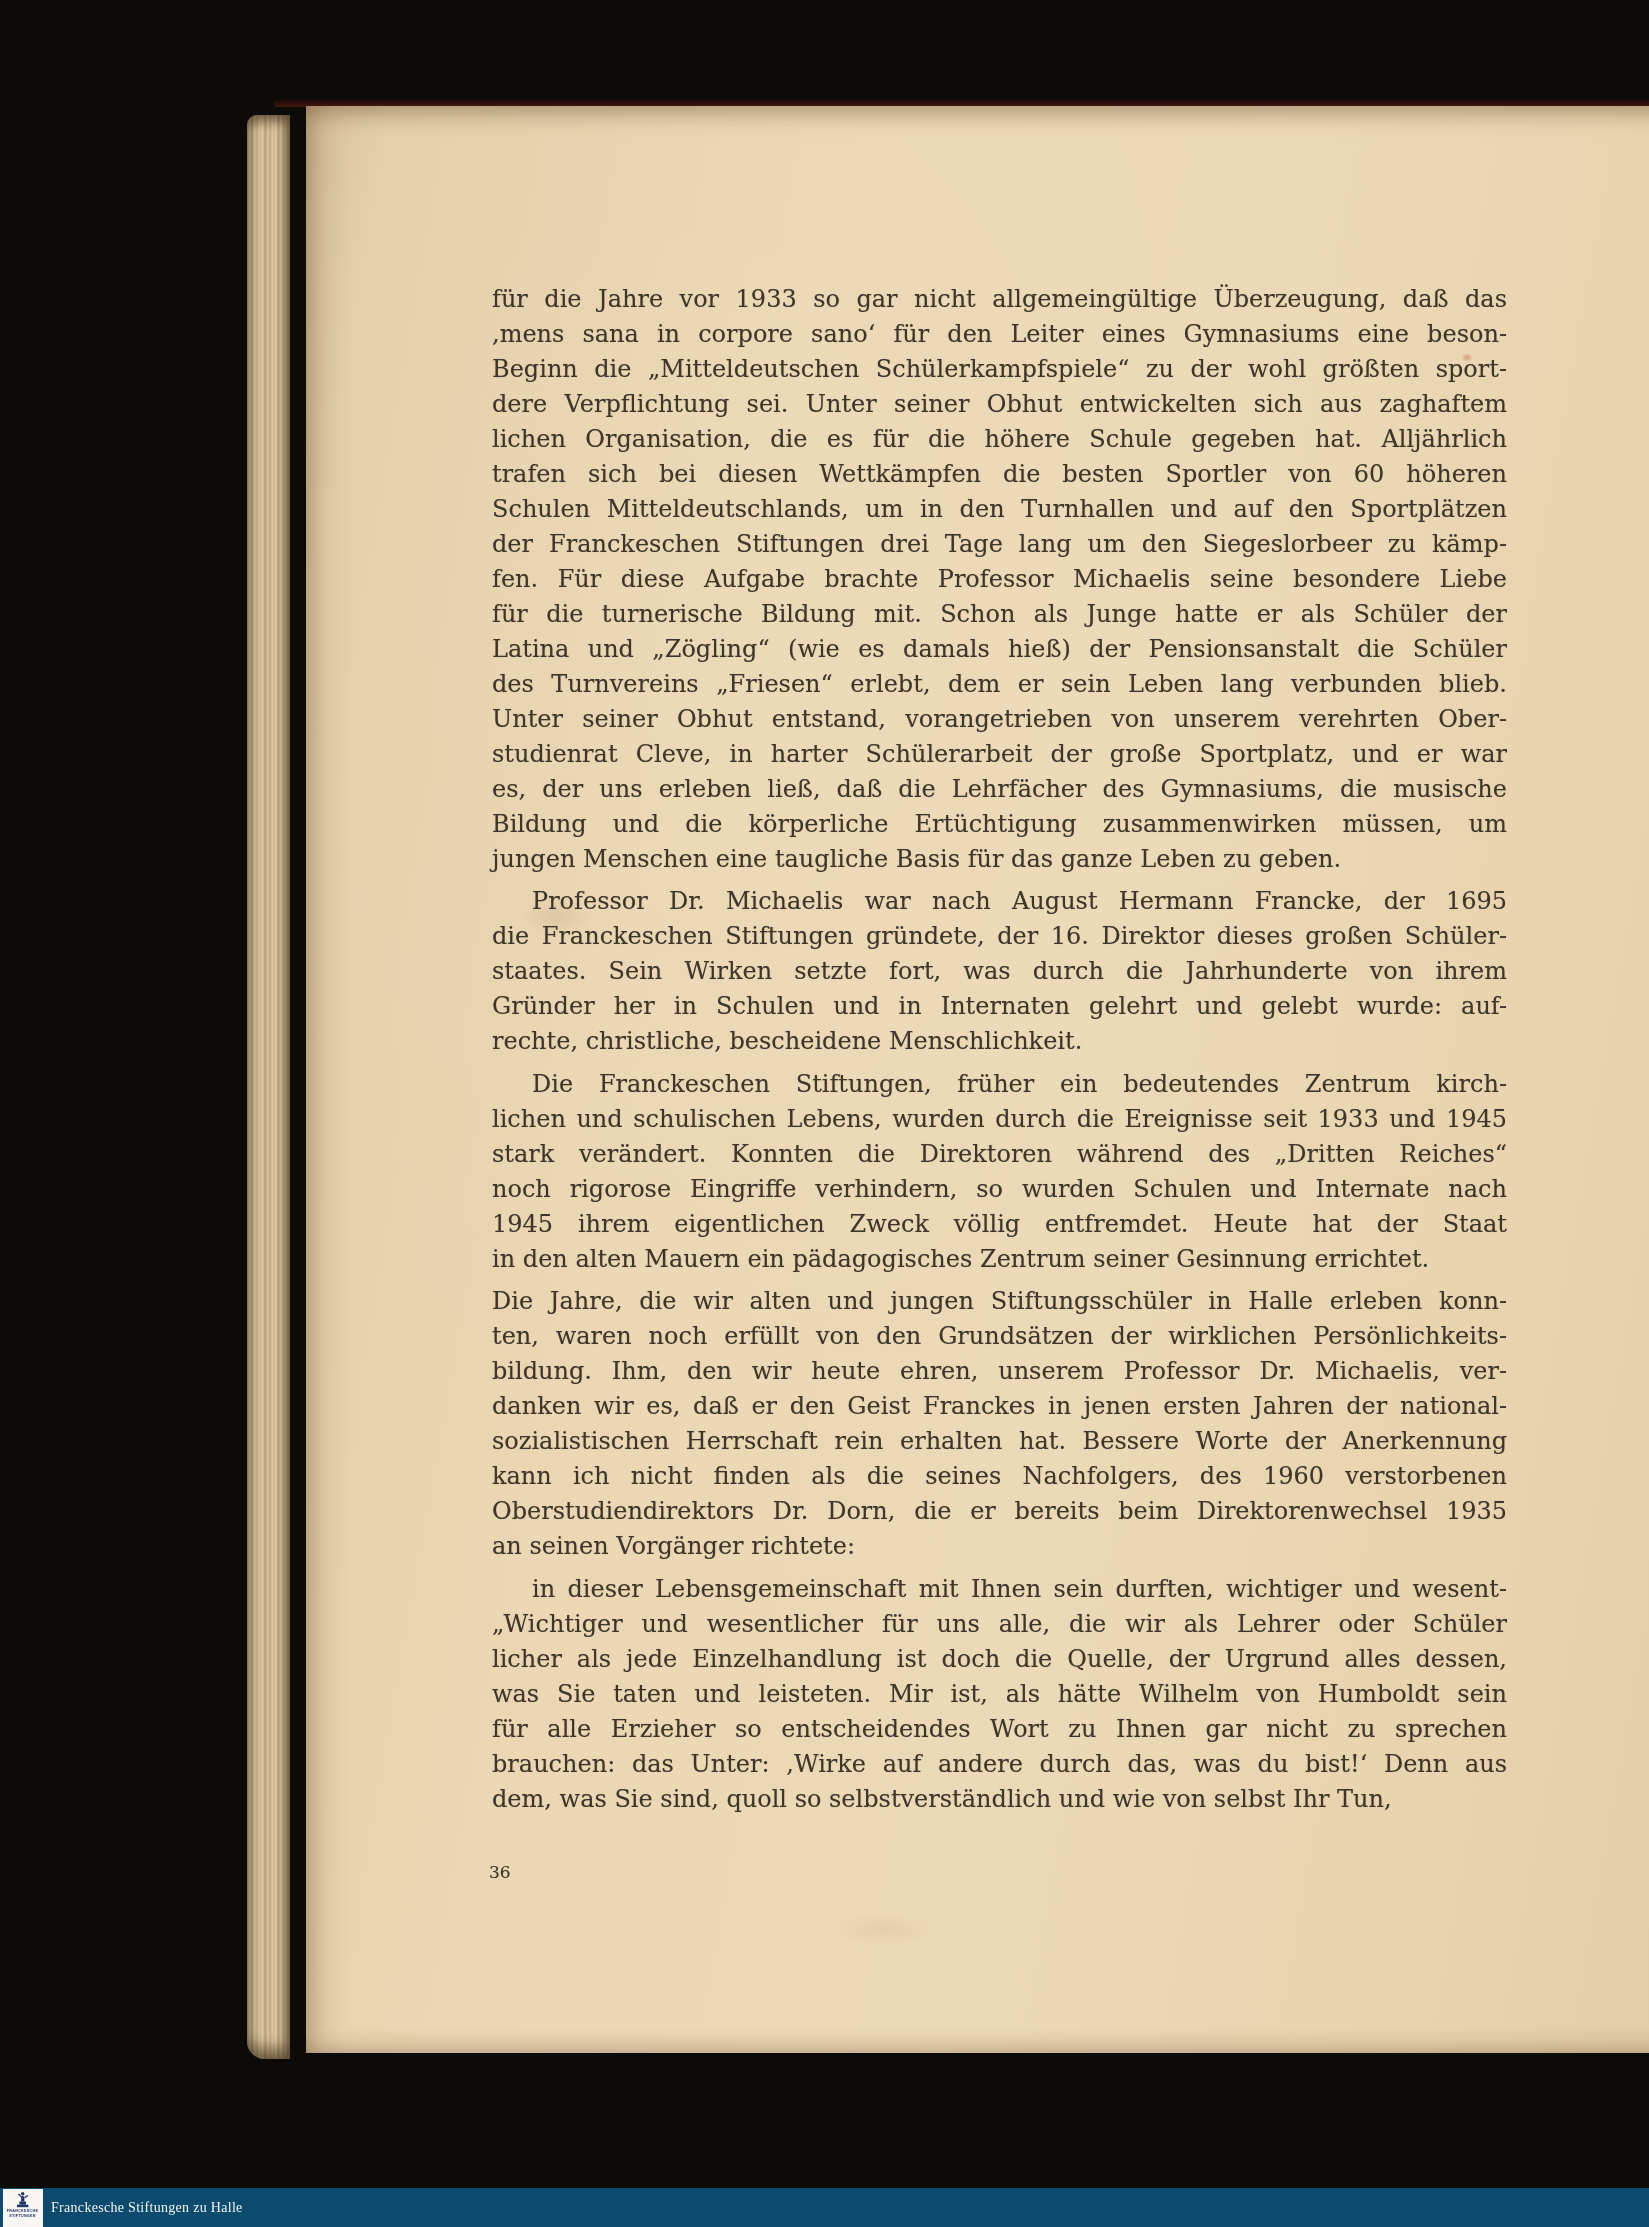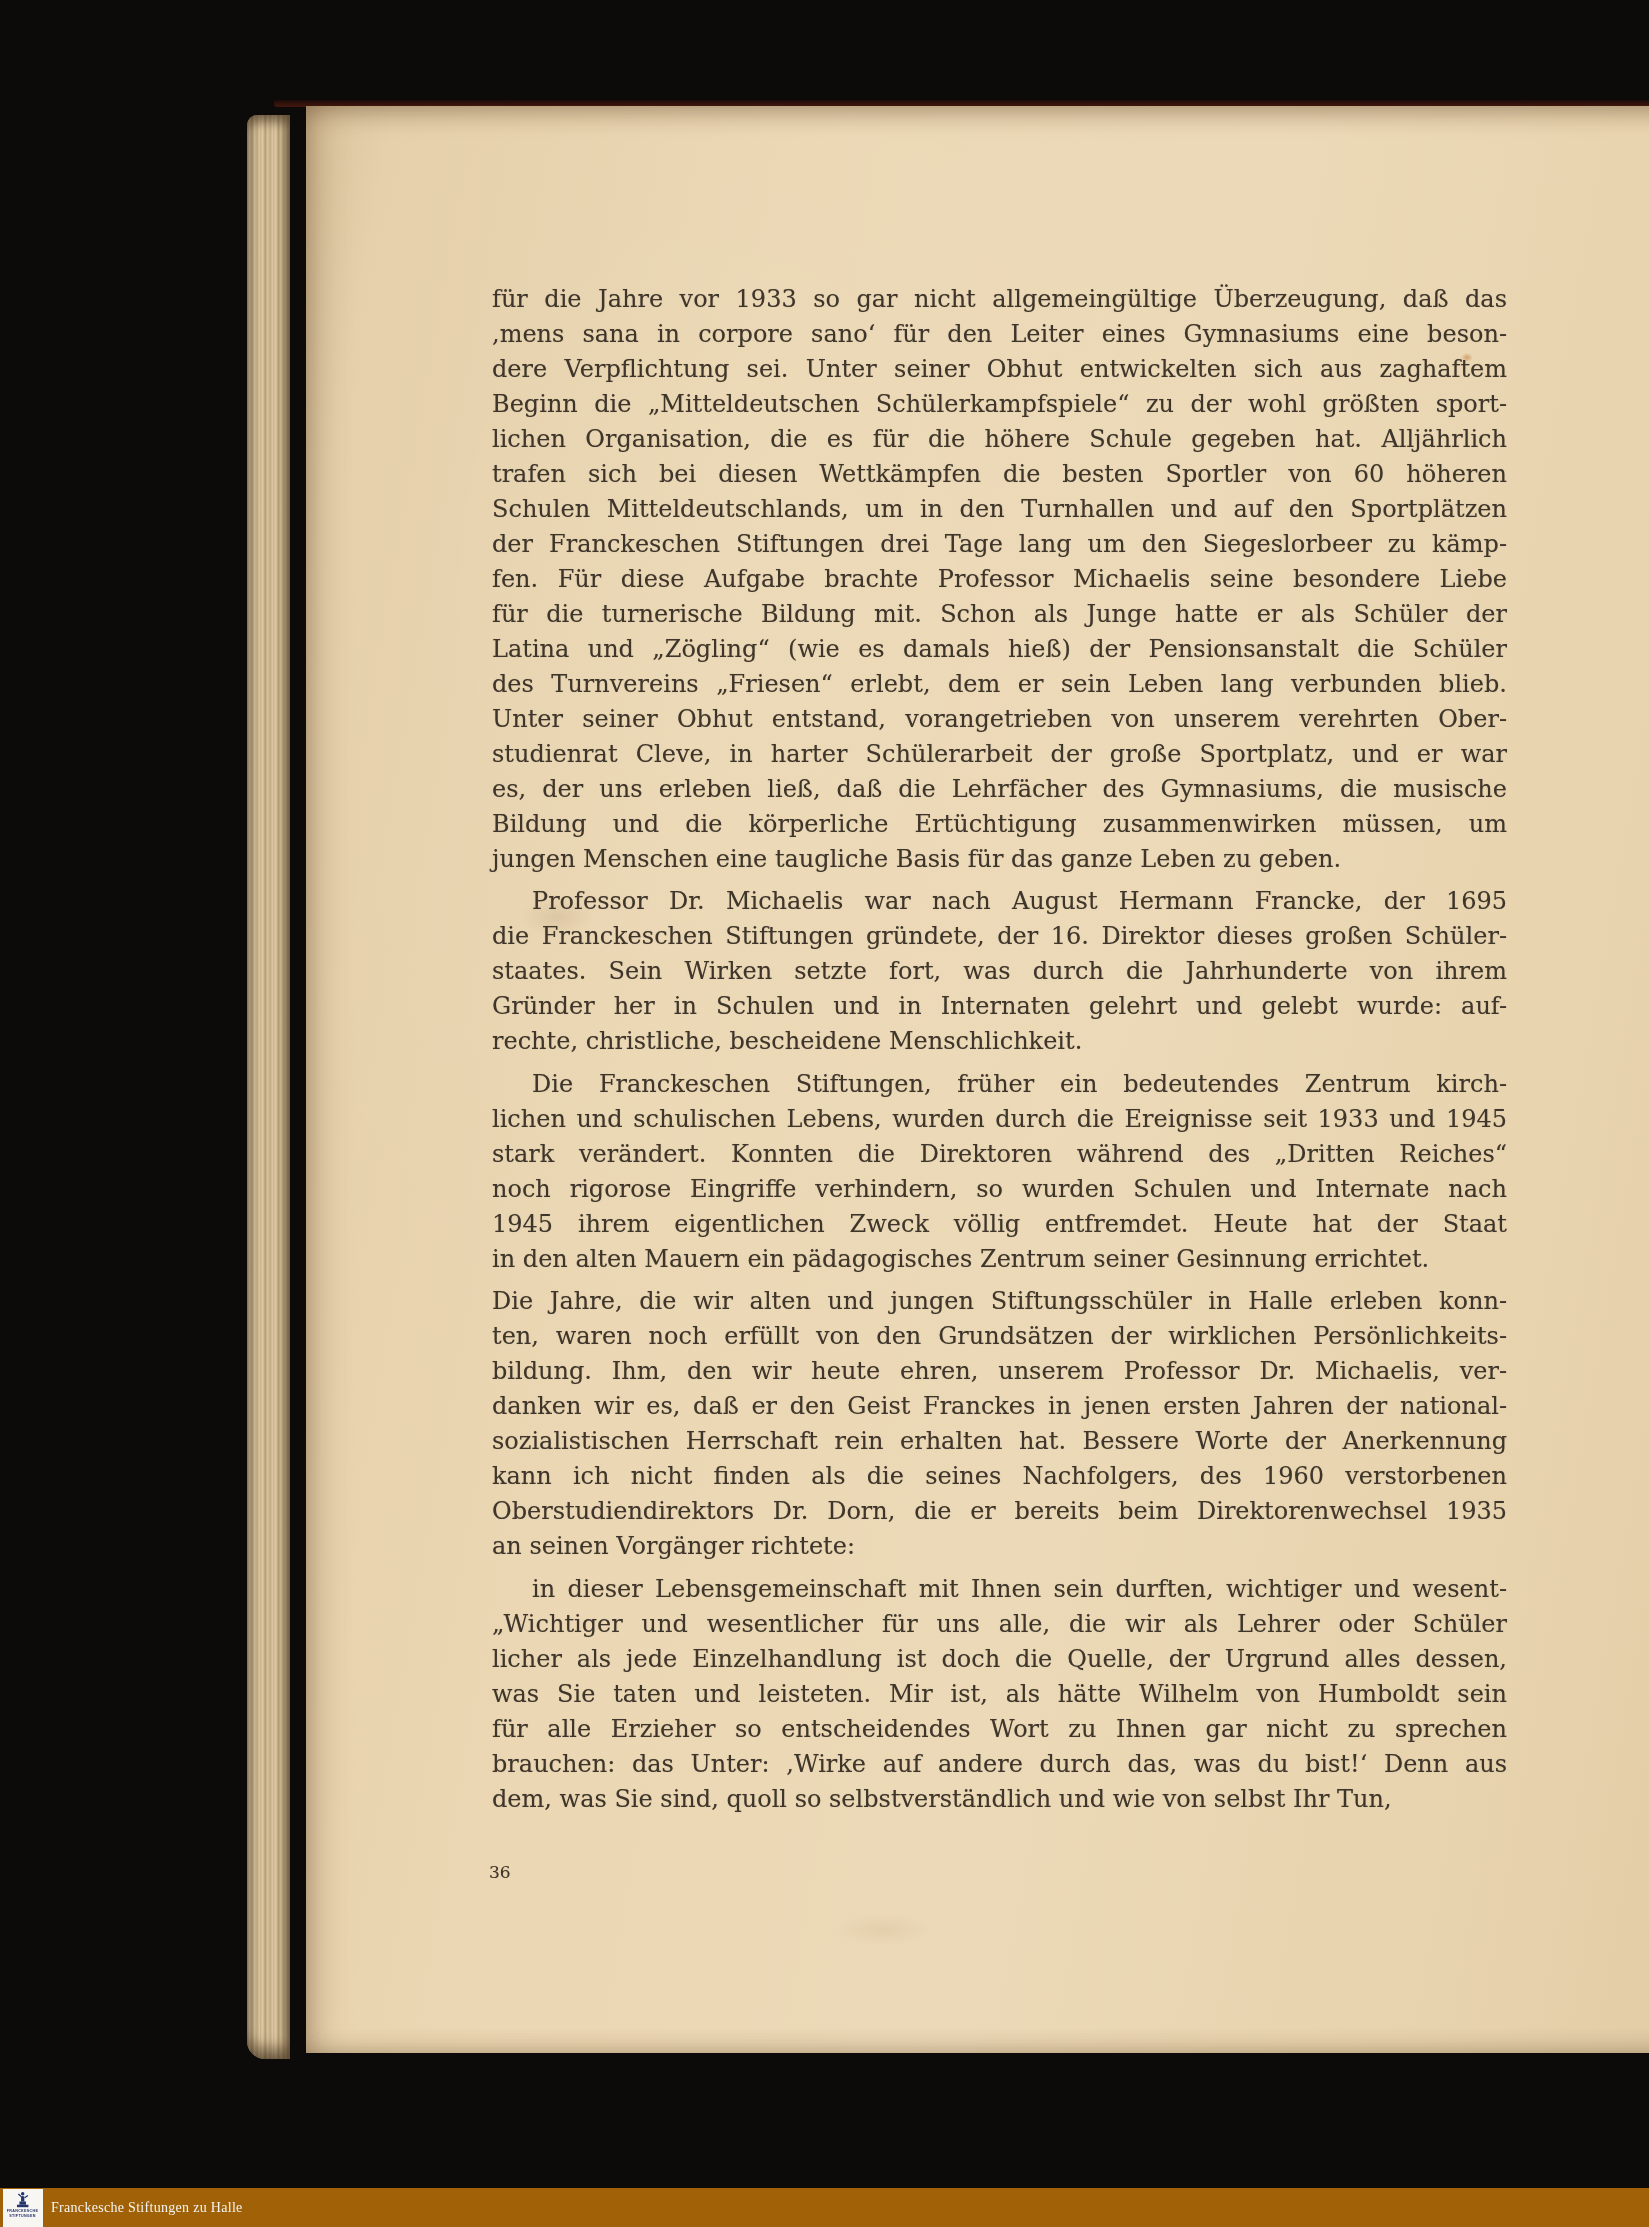--- a/index.html
+++ b/index.html
@@ -65,21 +65,21 @@
   .para.indent .line:first-child{text-indent:40px;}
 
   .page-number{
     position:absolute;left:183px;top:1756px;
     font-size:17px;color:#3f362b;text-shadow:0 0 0.8px rgba(63,54,43,.35);
   }
 
   
   .footer{
     position:absolute;left:0;top:2188px;width:1650px;height:40px;
-    background:#a16207;
+    background:#0c4a6e;
   }
   .logo-box{
     position:absolute;left:2.5px;top:0.8px;width:40px;height:39px;
     background:#f7f6f3;display:flex;flex-direction:column;align-items:center;
     justify-content:flex-start;padding-top:1.6px;box-sizing:border-box;
   }
   .logo-box svg{display:block;}
   .logo-text{
     font-family:"Liberation Sans",sans-serif;font-size:3.7px;line-height:4.5px;
     color:#24356b;letter-spacing:0.3px;text-align:center;margin-top:0.8px;
@@ -108,22 +108,22 @@
   <div class="page">
     <div class="right-strip"></div>
     <div class="stain s1"></div>
     <div class="stain s2"></div>
     <div class="stain s3"></div>
 
     <div class="text-block">
         <div class="para">
           <div class="line">für die Jahre vor 1933 so gar nicht allgemeingültige Überzeugung, daß das</div>
           <div class="line">,mens sana in corpore sano‘ für den Leiter eines Gymnasiums eine beson-</div>
+          <div class="line">Beginn die „Mitteldeutschen Schülerkampfspiele“ zu der wohl größten sport-</div>
           <div class="line">dere Verpflichtung sei. Unter seiner Obhut entwickelten sich aus zaghaftem</div>
-          <div class="line">Beginn die „Mitteldeutschen Schülerkampfspiele“ zu der wohl größten sport-</div>
           <div class="line">lichen Organisation, die es für die höhere Schule gegeben hat. Alljährlich</div>
           <div class="line">trafen sich bei diesen Wettkämpfen die besten Sportler von 60 höheren</div>
           <div class="line">Schulen Mitteldeutschlands, um in den Turnhallen und auf den Sportplätzen</div>
           <div class="line">der Franckeschen Stiftungen drei Tage lang um den Siegeslorbeer zu kämp-</div>
           <div class="line">fen. Für diese Aufgabe brachte Professor Michaelis seine besondere Liebe</div>
           <div class="line">für die turnerische Bildung mit. Schon als Junge hatte er als Schüler der</div>
           <div class="line">Latina und „Zögling“ (wie es damals hieß) der Pensionsanstalt die Schüler</div>
           <div class="line">des Turnvereins „Friesen“ erlebt, dem er sein Leben lang verbunden blieb.</div>
           <div class="line">Unter seiner Obhut entstand, vorangetrieben von unserem verehrten Ober-</div>
           <div class="line">studienrat Cleve, in harter Schülerarbeit der große Sportplatz, und er war</div>

